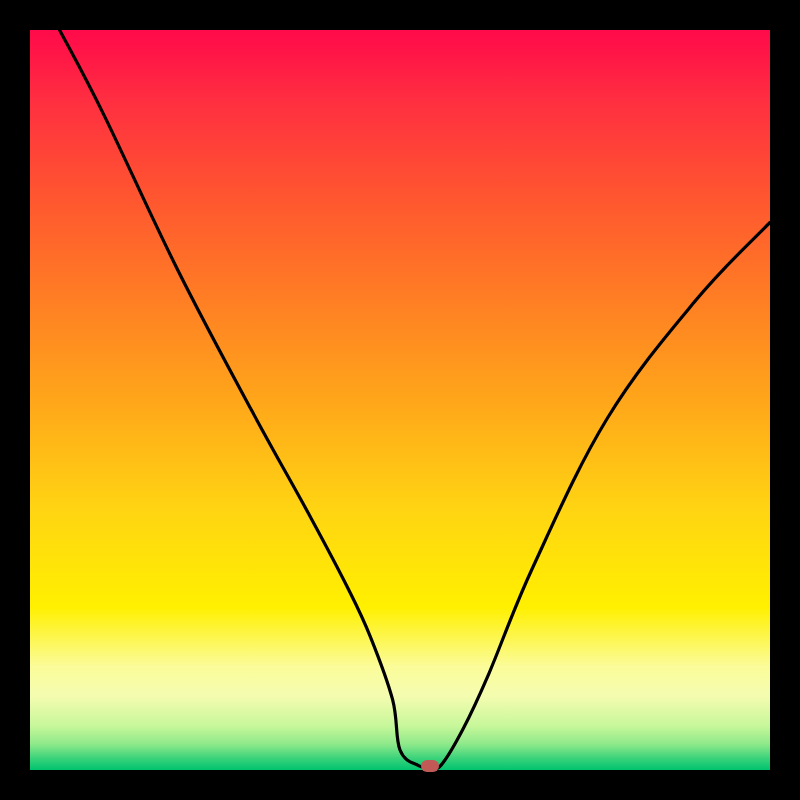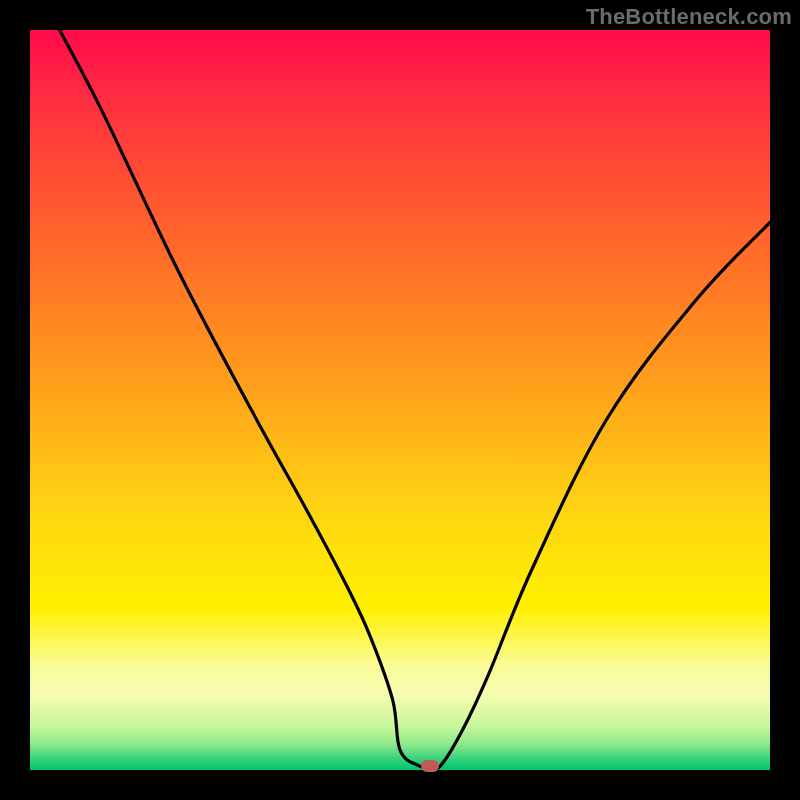--- a/index.html
+++ b/index.html
@@ -66,21 +66,20 @@
     height: 12px;
     border-radius: 6px / 6px;
     background: #c15a57;
     transform: translate(-50%, -50%);
   }
 </style>
 </head>
 <body>
 
 <div class="frame">
-  <div class="watermark">TheBottleneck.com</div>
 
   <div class="plot">
     <svg class="curve" viewBox="0 0 740 740" preserveAspectRatio="none">
       <path id="curve-path" fill="none" stroke-width="3.2" stroke-linecap="round" stroke-linejoin="round" stroke="#000000" d="M 29.60 0.00 C 37.59 15.32, 52.69 41.81, 74.00 85.10 C 95.31 128.39, 121.36 187.22, 148.00 240.50 C 174.64 293.78, 198.02 336.48, 222.00 381.10 C 245.98 425.72, 263.88 456.43, 281.20 488.40 C 298.52 520.37, 307.54 537.39, 318.20 558.70 C 328.86 580.01, 332.41 586.82, 340.40 606.80 C 348.39 626.78, 357.27 649.32, 362.60 669.70 C 367.93 690.08, 365.34 708.17, 370.00 720.02 C 374.66 731.87, 383.17 732.63, 388.50 735.56 C 393.83 738.49, 395.60 736.30, 399.60 736.30 C 403.60 736.30, 404.71 742.22, 410.70 735.56 C 416.69 728.90, 424.24 715.82, 432.90 699.30 C 441.56 682.78, 446.15 673.10, 458.80 643.80 C 471.45 614.50, 481.89 582.45, 503.20 536.50 C 524.51 490.55, 547.90 436.45, 577.20 388.50 C 606.50 340.55, 636.70 305.40, 666.00 270.10 C 695.30 234.80, 726.68 206.39, 740.00 192.40"></path>
     </svg>
     <div class="marker" id="marker" background="#c15a57" style="left: 399.6px; top: 735.56px;"></div>
   </div>
 </div>
 
 </body></html>

